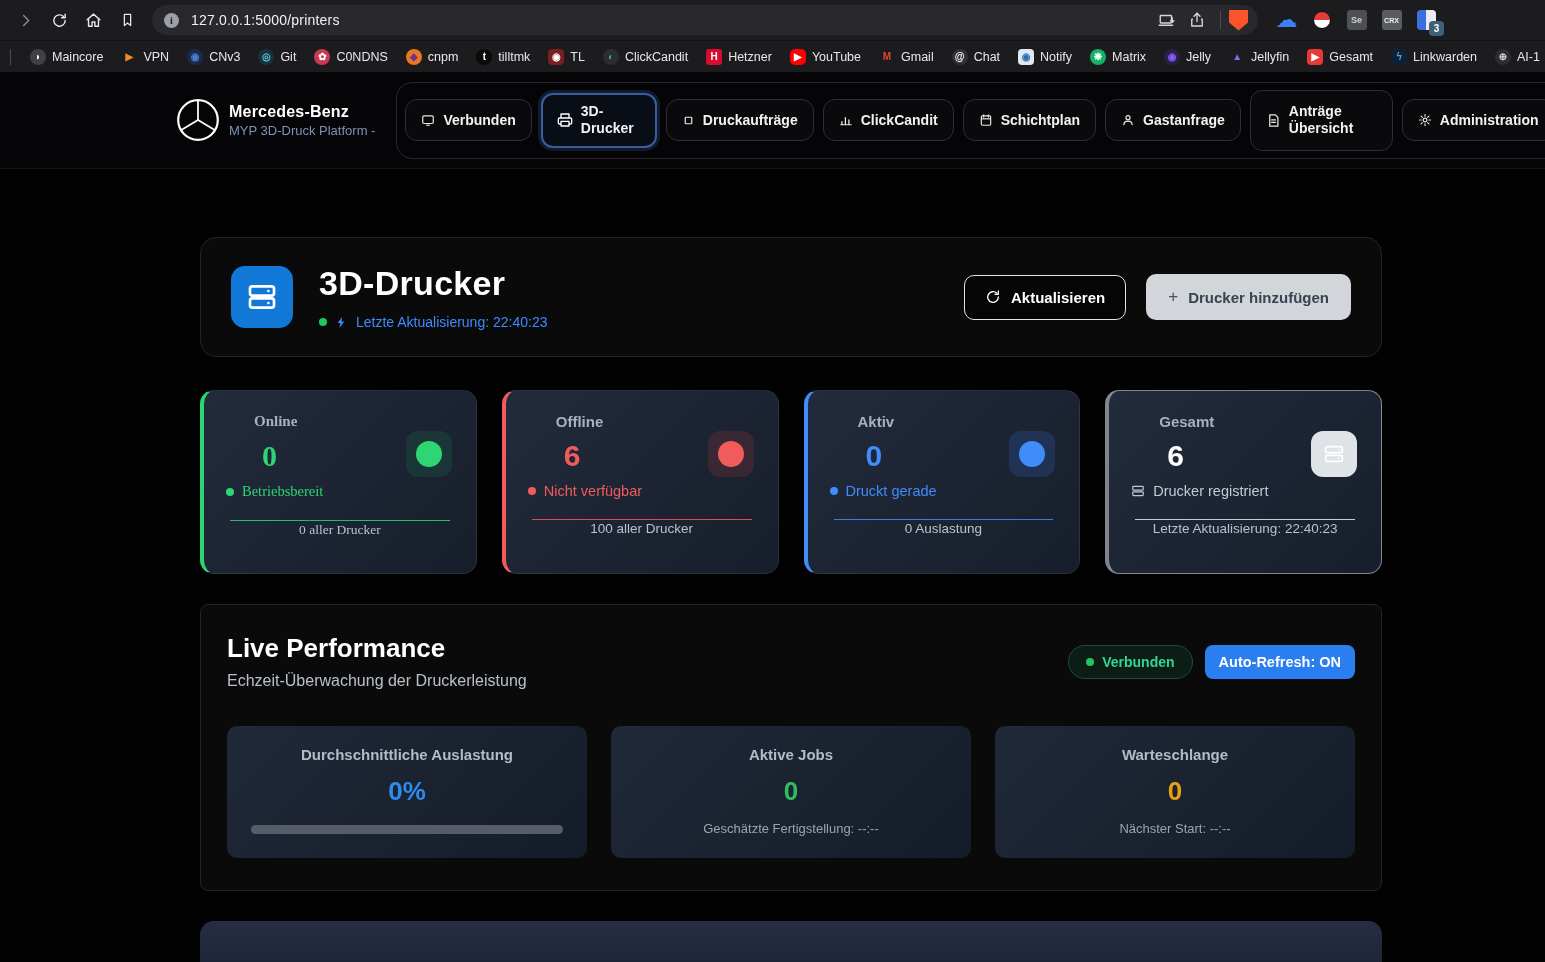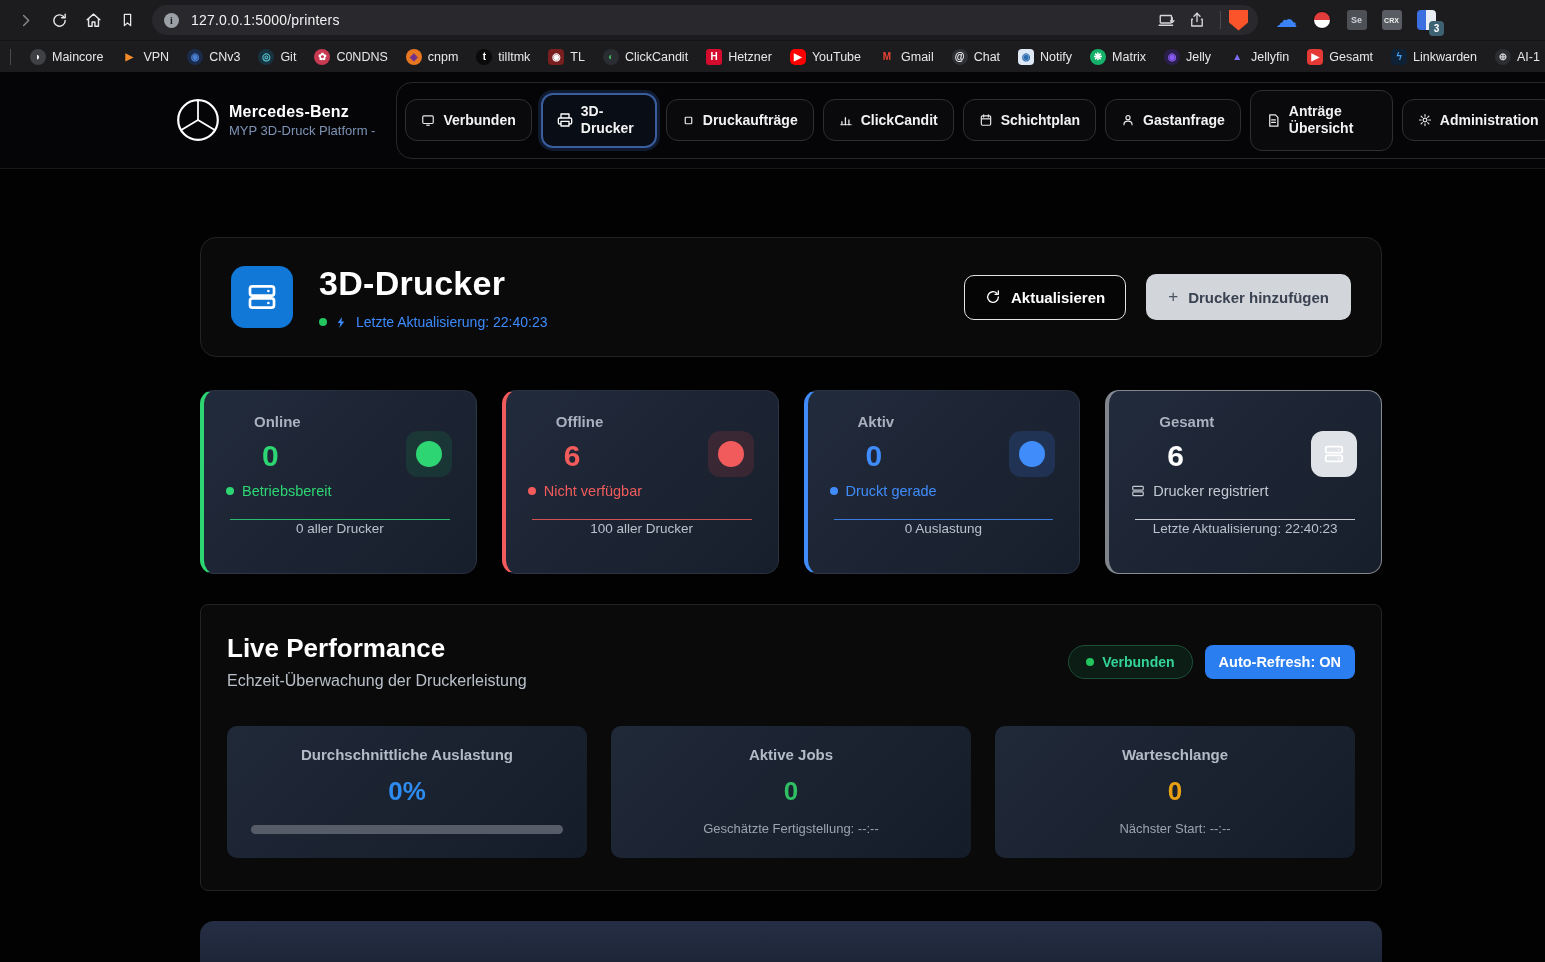--- a/index.html
+++ b/index.html
@@ -405,21 +405,21 @@
       </button>
       <button class="btn-add">
         <span class="plus">+</span>
         <span>Drucker hinzufügen</span>
       </button>
     </div>
   </section>
 
   <section class="stats-row">
 
-    <div class="s-card" style="border-left-color: rgb(45, 214, 115);">
+    <div class="s-card" style="border-left-color: rgb(45, 214, 115); font-family: Liberation Serif, serif;">
       <div class="s-title">Online</div>
       <div class="s-value" style="color: rgb(45, 214, 115);">0</div>
       <div class="s-status" style="color: rgb(45, 214, 115);">
         <span class="dot" style="background: rgb(45, 214, 115);"></span>
         <span>Betriebsbereit</span>
       </div>
       <div class="s-ic-box" style="background: rgba(34, 197, 94, 0.12);">
         <span class="s-ic-circle" style="background: rgb(45, 214, 115);"></span>
       </div>
       <div class="s-div" style="background: rgb(45, 214, 115);"></div>

